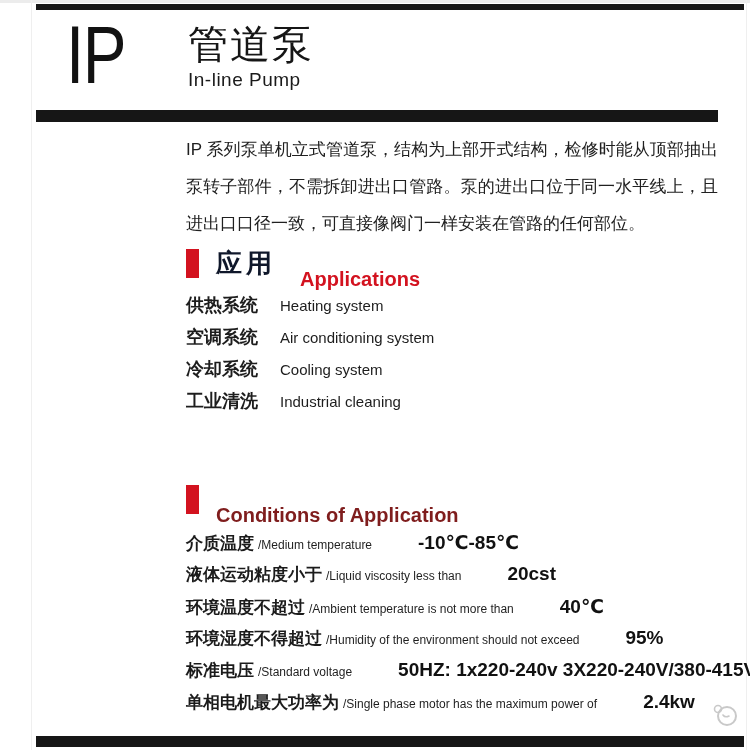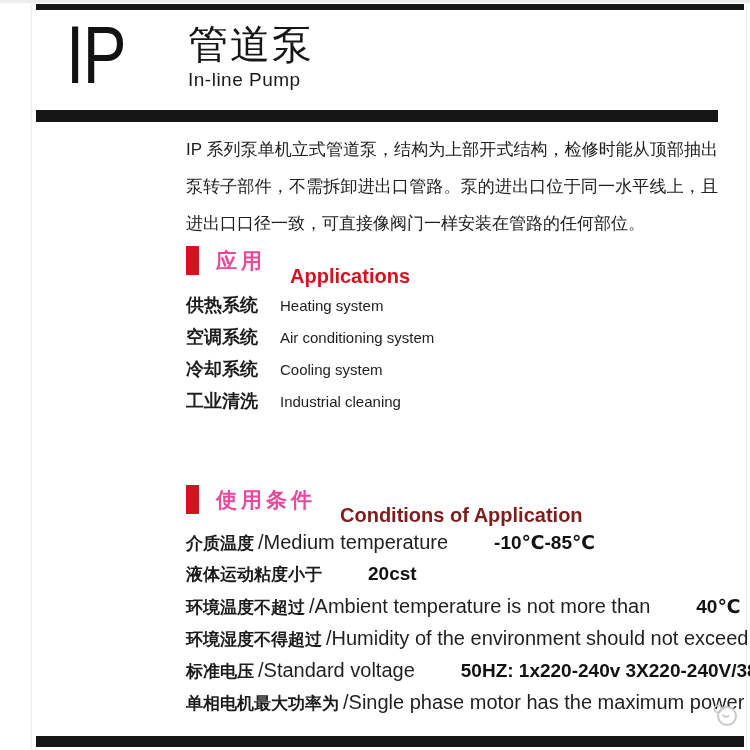--- a/index.html
+++ b/index.html
@@ -28,33 +28,33 @@
 
   .intro{
     position:absolute;left:186px;top:131px;width:532px;margin:0;
     font-size:17px;line-height:37px;text-align:justify;color:#202020;
   }
 
   .sec-head{position:absolute;left:186px;display:flex;align-items:center;}
   .sec-head.apps{top:246px;}
   .sec-head.conds{top:485px;}
   .red-block{display:inline-block;width:13px;height:29px;margin-right:17px;}
-  .sec-cn{font-size:21px;font-weight:700;color:#ec4899;letter-spacing:4px;margin-right:24px;}
+  .sec-cn{font-size:26px;font-weight:700;color:#0f172a;letter-spacing:4px;margin-right:24px;}
   .sec-en{font-size:20px;font-weight:600;position:relative;top:16px;}
 
   ul.plain{list-style:none;margin:0;padding:0;position:absolute;left:186px;}
   .app-list{top:293px;}
   .app-list li{height:32px;display:flex;align-items:baseline;}
   .app-cn{font-size:18px;font-weight:700;color:#1d1d1d;}
   .app-en{font-size:15px;color:#1d1d1d;margin-left:22px;}
 
   .cond-list{top:531px;width:560px;}
   .cond-list li{height:32px;display:flex;align-items:baseline;white-space:nowrap;}
   .cond-cn{font-size:17px;font-weight:700;color:#1b1b1b;}
-  .cond-en{font-size:20px;color:#1f1f1f;margin-left:4px;}
+  .cond-en{font-size:12px;color:#1f1f1f;margin-left:4px;}
   .cond-val{font-size:19px;font-weight:700;color:#111;margin-left:46px;}
 
   .watermark{
     position:absolute;right:8px;top:701px;display:flex;align-items:center;
     color:#c6c6c6;
   }
   .watermark-text{font-size:21px;font-weight:700;letter-spacing:2px;margin-left:6px;}
   .wm-icon{width:32px;height:28px;flex:0 0 auto;}
 </style>
 </head>
@@ -98,32 +98,32 @@
       <span class="app-en">Cooling system</span>
     </li>
     <li>
       <span class="app-cn">工业清洗</span>
       <span class="app-en">Industrial cleaning</span>
     </li>
   </ul>
 
   <div class="sec-head conds">
     <span class="red-block accent-bg" style="background: rgb(211, 18, 31);"></span>
-    <span class="sec-cn">使用条件</span>
     <span class="sec-en accent-fg" style="color: #7f1d1d;">Conditions of Application</span>
   </div>
 
   <ul class="plain cond-list">
     <li>
       <span class="cond-cn">介质温度</span>
       <span class="cond-en">/Medium temperature</span>
       <span class="cond-val">-10℃-85℃</span>
     </li>
     <li>
       <span class="cond-cn">液体运动粘度小于</span>
+      <span class="cond-en">/Liquid viscosity less than</span>
       <span class="cond-val">20cst</span>
     </li>
     <li>
       <span class="cond-cn">环境温度不超过</span>
       <span class="cond-en">/Ambient temperature is not more than</span>
       <span class="cond-val">40℃</span>
     </li>
     <li>
       <span class="cond-cn">环境湿度不得超过</span>
       <span class="cond-en">/Humidity of the environment should not exceed</span>

